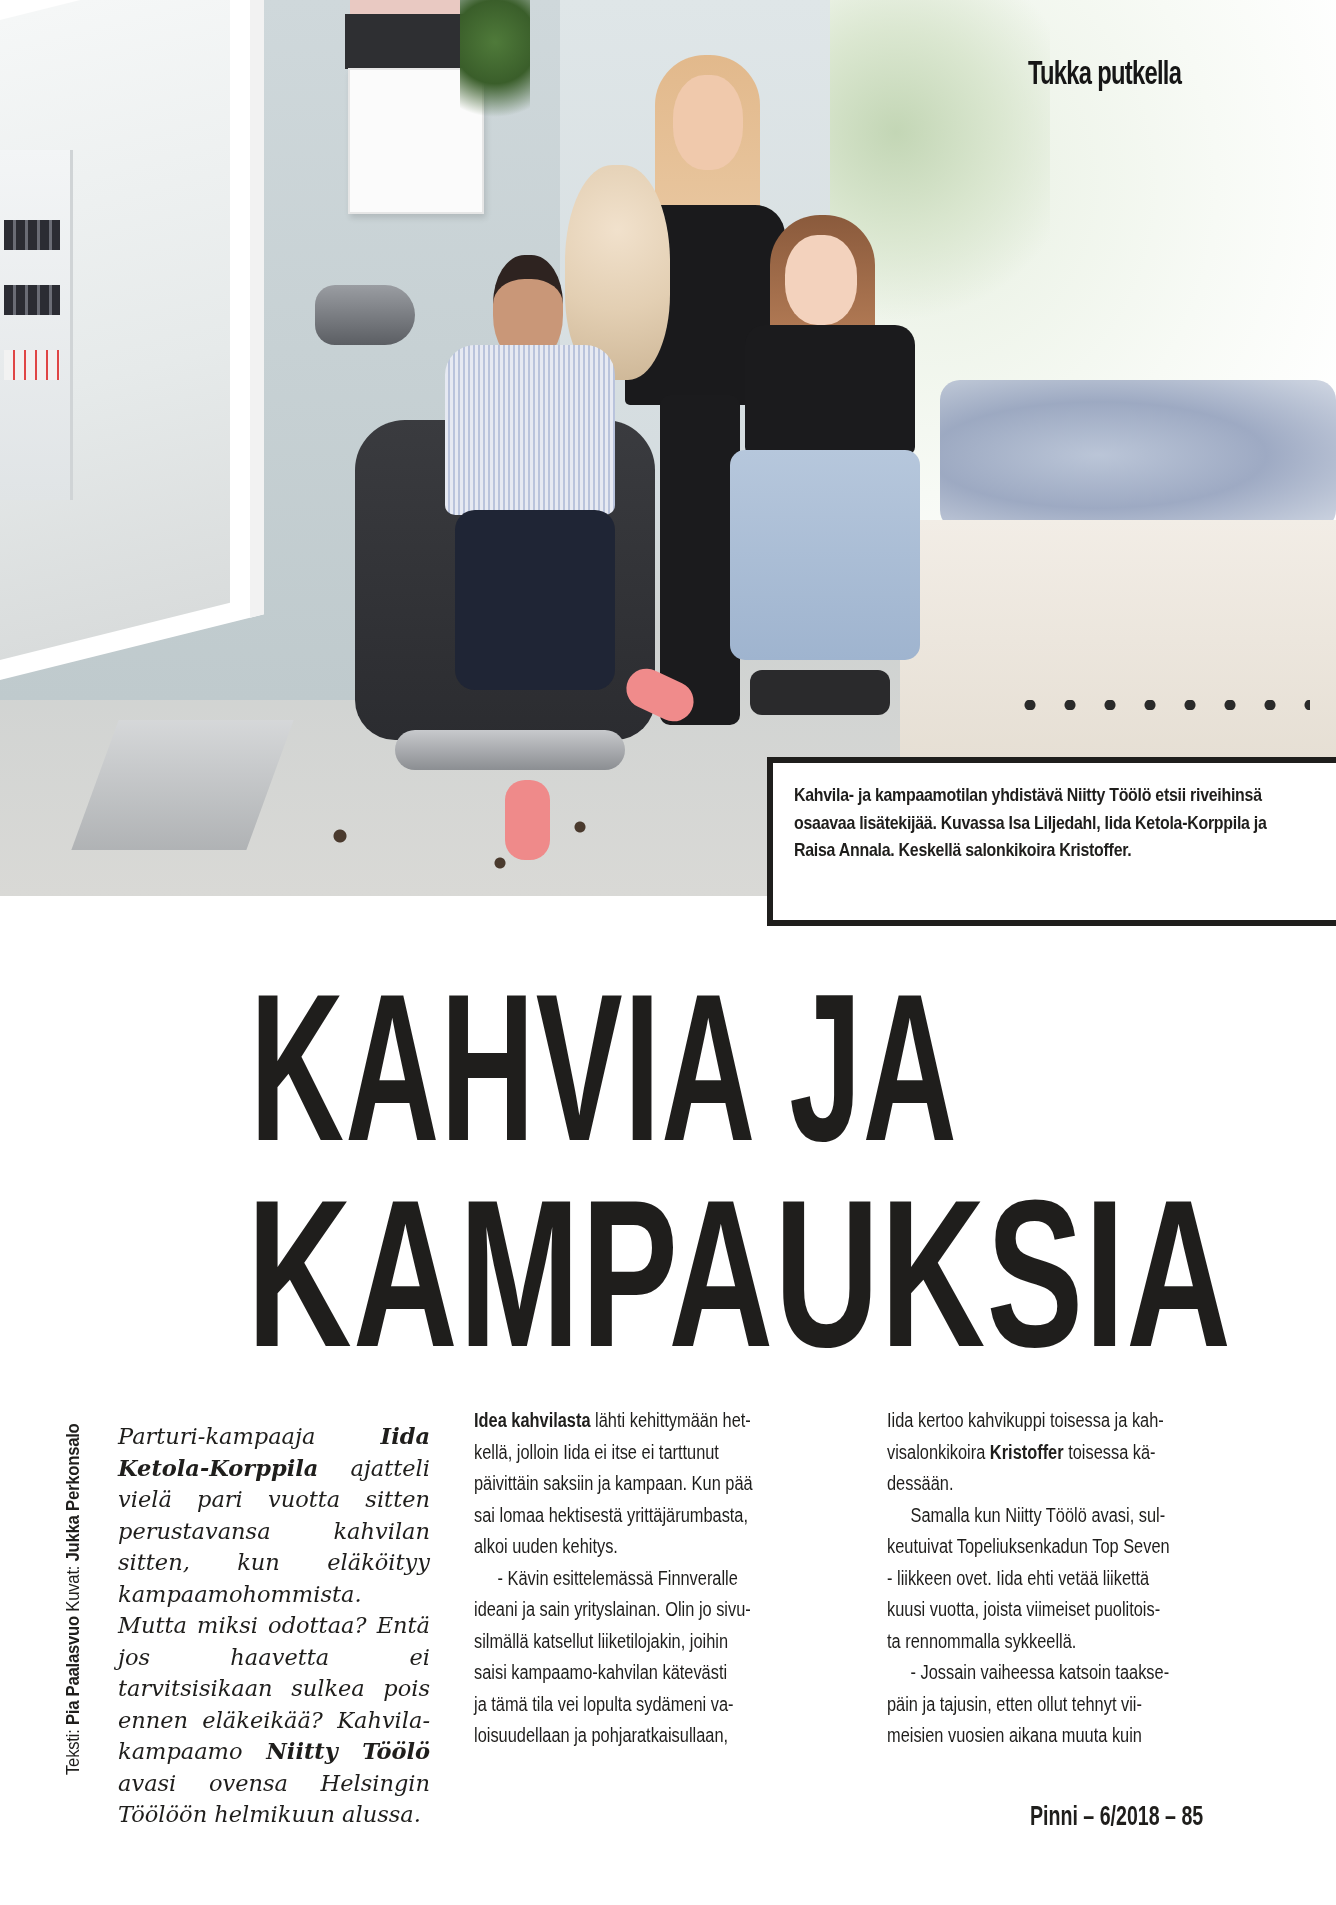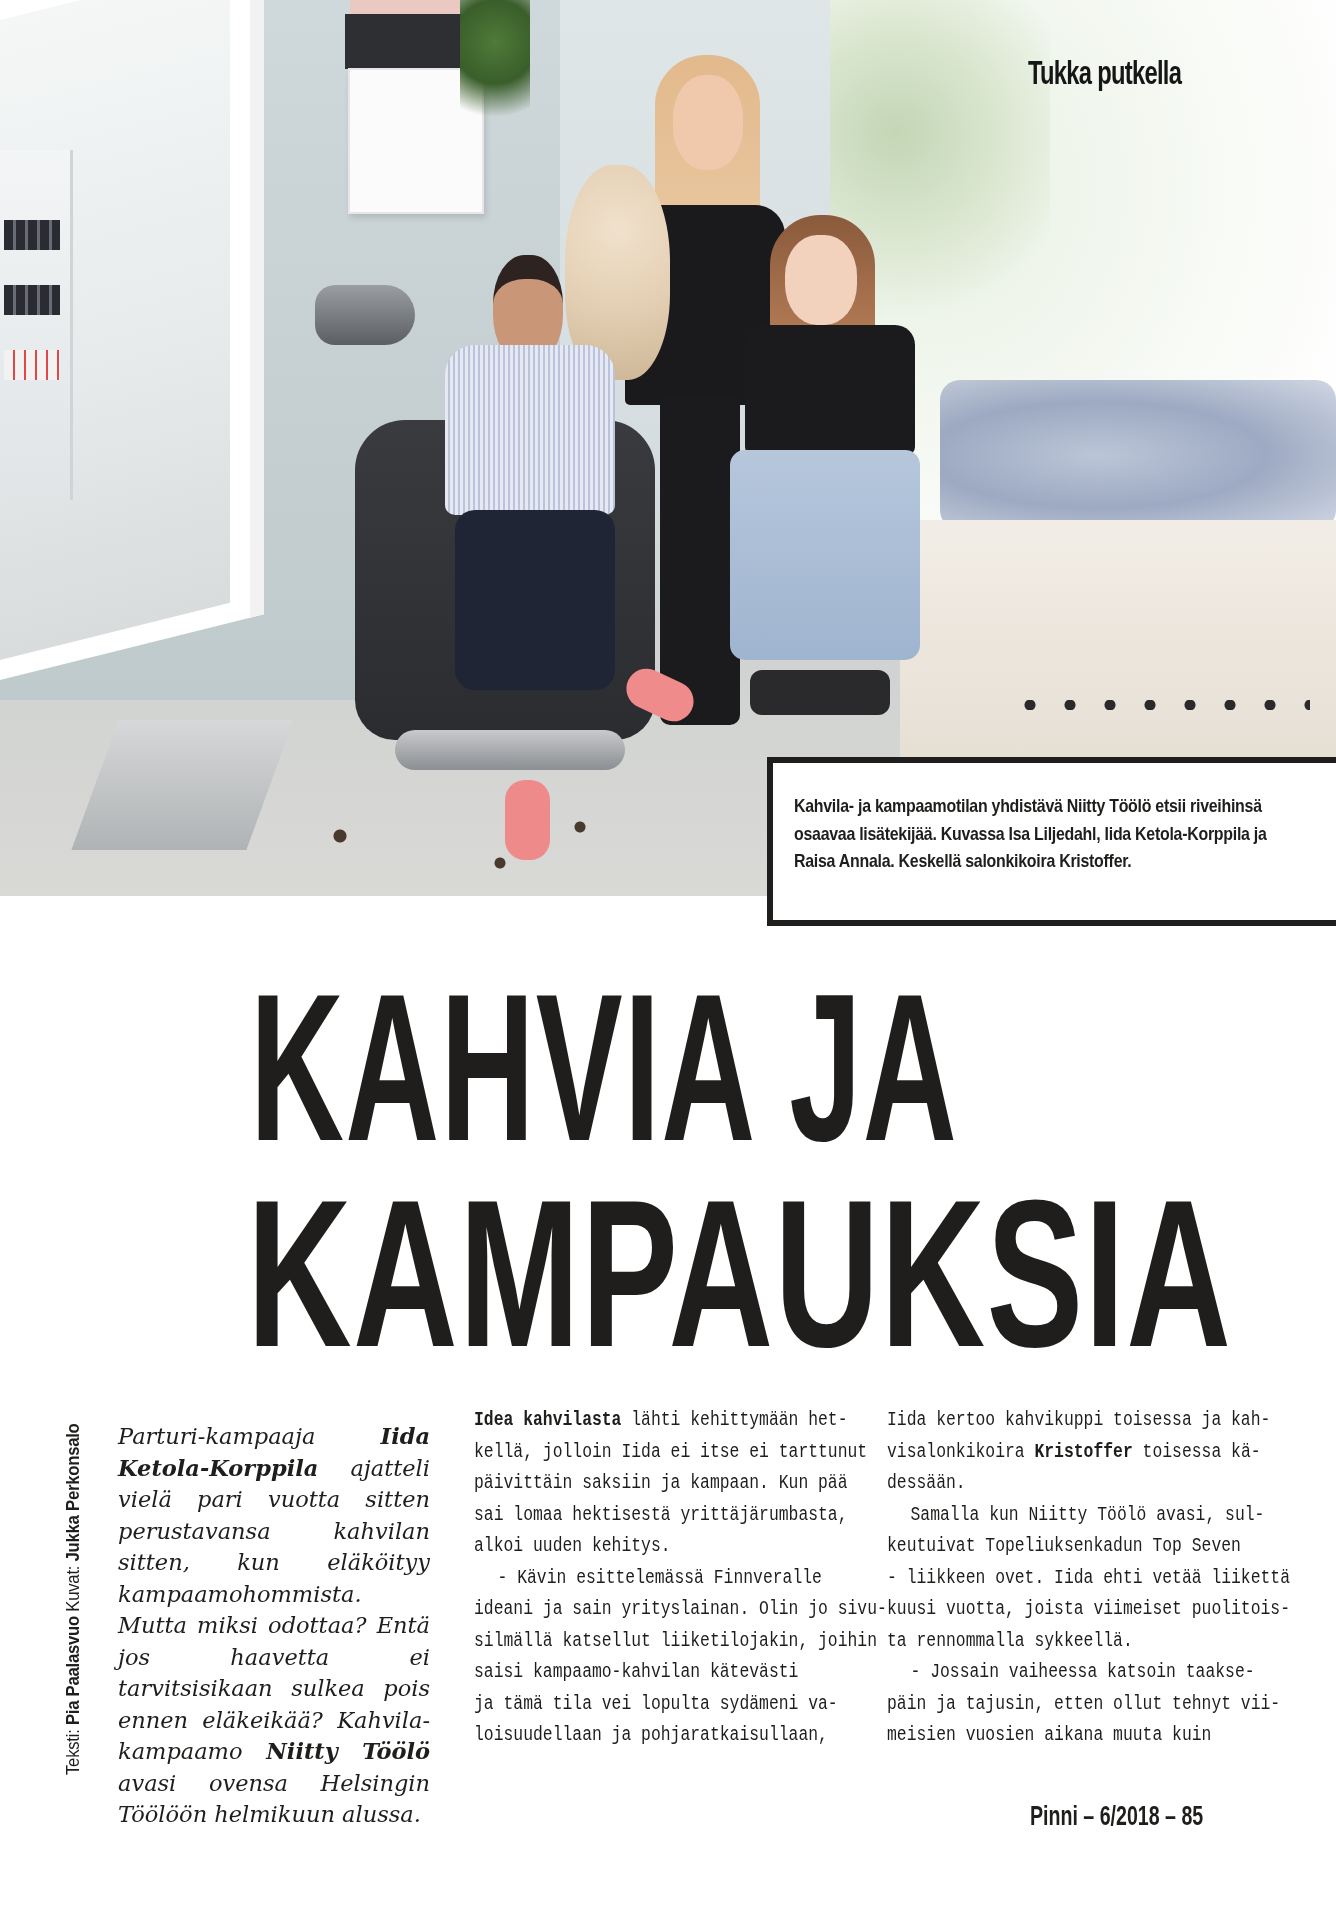--- a/index.html
+++ b/index.html
@@ -43,38 +43,38 @@
   .p3-shoes { position: absolute; left: 20px; top: 455px; width: 140px; height: 45px; background: #2a2a2c; border-radius: 12px; }
   .bench { position: absolute; left: 900px; top: 520px; width: 436px; height: 240px; background: linear-gradient(180deg,#f2ede6,#e6dfd4); }
   .bench-dots { position: absolute; left: 1010px; top: 700px; width: 300px; height: 10px; background: radial-gradient(circle, #2a2a2a 0 5px, transparent 6px) 0 0 / 40px 10px repeat-x; }
   .cushions { position: absolute; left: 940px; top: 380px; width: 396px; height: 150px; background: radial-gradient(ellipse at 40% 50%, #b0bcd2 0%, #8d9bb9 50%, #c8d0de 100%); border-radius: 20px; opacity: .85; }
   .floor-hair { position: absolute; left: 260px; top: 800px; width: 400px; height: 90px; background: radial-gradient(circle at 20% 40%, #4a3a2e 0 6px, transparent 7px), radial-gradient(circle at 60% 70%, #4a3a2e 0 5px, transparent 6px), radial-gradient(circle at 80% 30%, #4a3a2e 0 5px, transparent 6px); }
 
   
   .section-label { position: absolute; left: 1028px; top: 54px; font-family: "Liberation Sans", sans-serif; font-weight: bold; font-size: 33px; letter-spacing: -1px; transform: scaleX(0.72); transform-origin: 0 0; color: #161616; white-space: nowrap; }
 
   
-  .caption-box { position: absolute; left: 767px; top: 757px; width: 569px; height: 169px; background: #ffffff; border: 6px solid #1f1e1c; border-right: none; box-sizing: border-box; padding: 29px 20px 0 21px; }
+  .caption-box { position: absolute; left: 767px; top: 757px; width: 569px; height: 169px; background: #ffffff; border: 6px solid #1f1e1c; border-right: none; box-sizing: border-box; padding: 18px 20px 0 21px; }
   .caption-text { font-family: "Liberation Sans", sans-serif; font-weight: bold; font-size: 18.5px; line-height: 27.5px; color: #1f1e1c; letter-spacing: -0.3px; transform: scaleX(0.86); transform-origin: 0 0; width: 560px; }
 
   
   .headline { position: absolute; left: 250px; top: 968px; width: 900px; }
   .headline-line { display: block; font-family: "Liberation Sans", sans-serif; font-weight: bold; font-size: 210px; line-height: 200px; color: #1f1e1c; transform: scaleX(0.62); transform-origin: 0 0; white-space: nowrap; letter-spacing: 2px; height: 206px; }
   .headline-line.l2 { margin-left: -3px; transform: scaleX(0.69); }
 
   
   .byline { position: absolute; left: 62px; top: 1775px; transform: rotate(-90deg); transform-origin: 0 0; font-family: "Liberation Sans", sans-serif; font-size: 19px; white-space: nowrap; color: #1f1e1c; letter-spacing: -0.3px; }
   .byline b { font-weight: bold; }
   .byline .cond { display: inline-block; transform: scaleX(0.88); transform-origin: 0 50%; }
 
   
   .col { position: absolute; top: 1405px; }
   .col-lead { left: 102px; width: 344px; font-family: "DejaVu Serif", serif; font-style: italic; font-size: 22.5px; line-height: 31.5px; color: #1f1e1c; }
   .col-lead p { margin: 16px; text-align: justify; }
-  .col-body { font-family: Liberation Mono, monospace; font-size: 19.5px; line-height: 31.5px; color: #1f1e1c; }
+  .col-body { font-family: Liberation Sans, sans-serif; font-size: 19.5px; line-height: 31.5px; color: #1f1e1c; }
   .col-body .inner { transform: scaleX(0.84); transform-origin: 0 0; width: 390px; }
   .col-2 { left: 474px; width: 330px; }
   .col-3 { left: 847px; width: 340px; margin-left: 40px; }
   .col-body .line { display: block; white-space: nowrap; }
   .col-body .indent { padding-left: 28px; }
   .col-body b { font-weight: bold; }
 
   
   .footer { position: absolute; left: 1030px; top: 1800px; font-family: "Liberation Sans", sans-serif; font-weight: bold; font-size: 28px; transform: scaleX(0.7); transform-origin: 0 0; white-space: nowrap; color: #1f1e1c; }
 </style>

